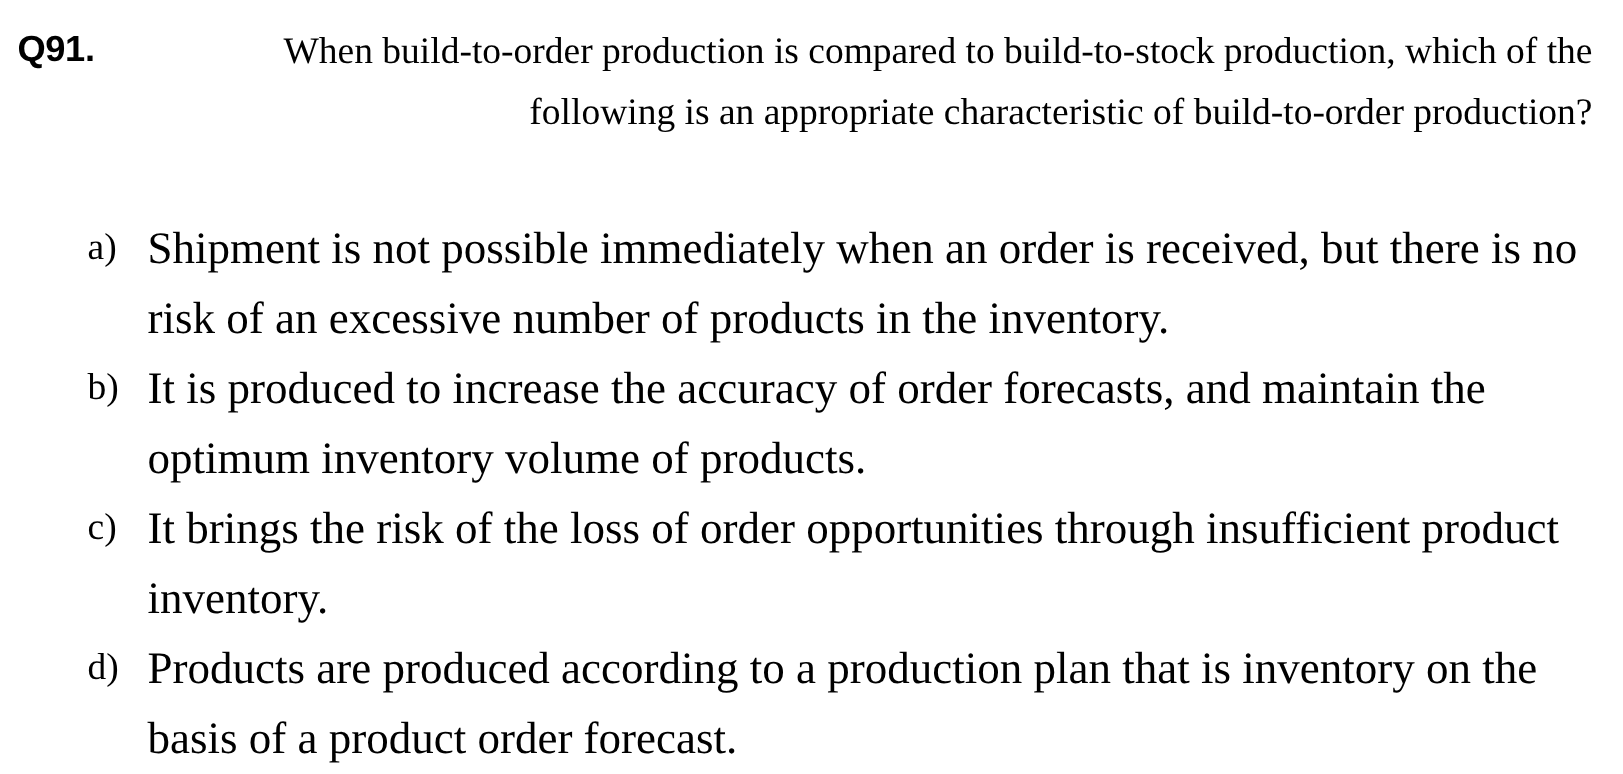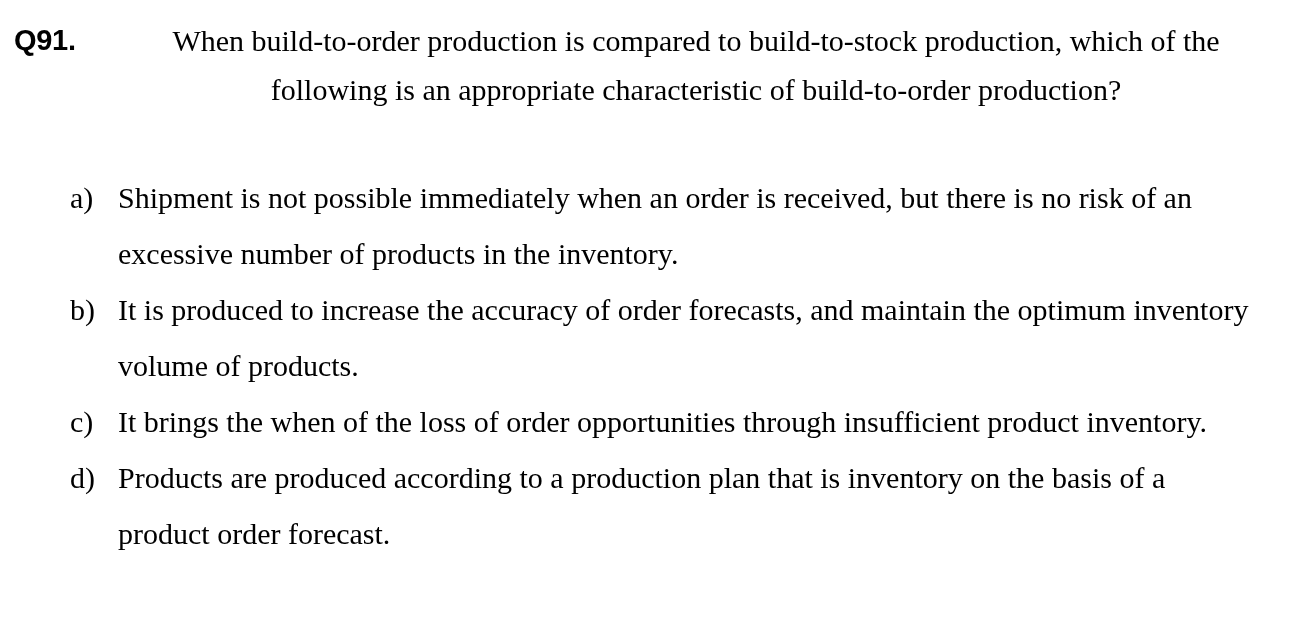--- a/index.html
+++ b/index.html
@@ -34,21 +34,21 @@
     font-weight: bold;
     font-size: 29px;
     line-height: 49px;
     width: 104px;
     letter-spacing: -0.3px;
   }
   .q-text {
     flex: 1 1 auto;
     font-size: 30px;
     line-height: 49px;
-    text-align: center;
+    text-align: right;
     padding-right: 6px;
   }
 
   
   .choices {
     margin-top: 56px;
     padding-left: 56px;
   }
   .choice {
     display: flex;
@@ -57,21 +57,21 @@
   }
   .choice-label {
     flex: 0 0 auto;
     width: 48px;
     font-size: 30px;
     line-height: 56px;
     text-align: left;
   }
   .choice-text {
     flex: 1 1 auto;
-    font-size: 30px;
+    font-size: 36px;
     line-height: 56px;
     text-align: left;
     padding-right: 18px;
   }
 </style>
 </head>
 <body>
 
 <div class="page">
 
@@ -87,21 +87,21 @@
       <div class="choice-text">Shipment is not possible immediately when an order is received, but there is no risk of an excessive number of products in the inventory.</div>
     </div>
 
     <div class="choice">
       <div class="choice-label">b)</div>
       <div class="choice-text">It is produced to increase the accuracy of order forecasts, and maintain the optimum inventory volume of products.</div>
     </div>
 
     <div class="choice">
       <div class="choice-label">c)</div>
-      <div class="choice-text">It brings the when of the loss of order opportunities through insufficient product inventory.</div>
+      <div class="choice-text">It brings the risk of the loss of order opportunities through insufficient product inventory.</div>
     </div>
 
     <div class="choice">
       <div class="choice-label">d)</div>
       <div class="choice-text">Products are produced according to a production plan that is inventory on the basis of a product order forecast.</div>
     </div>
 
   </div>
 </div>
 

